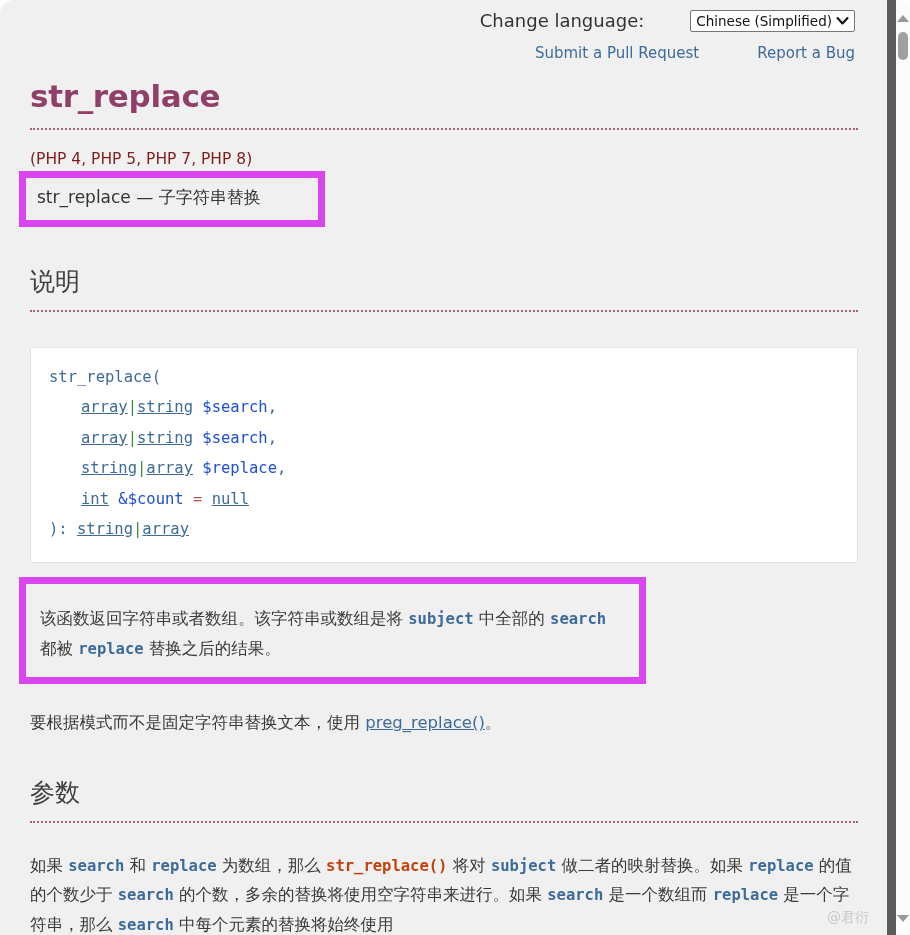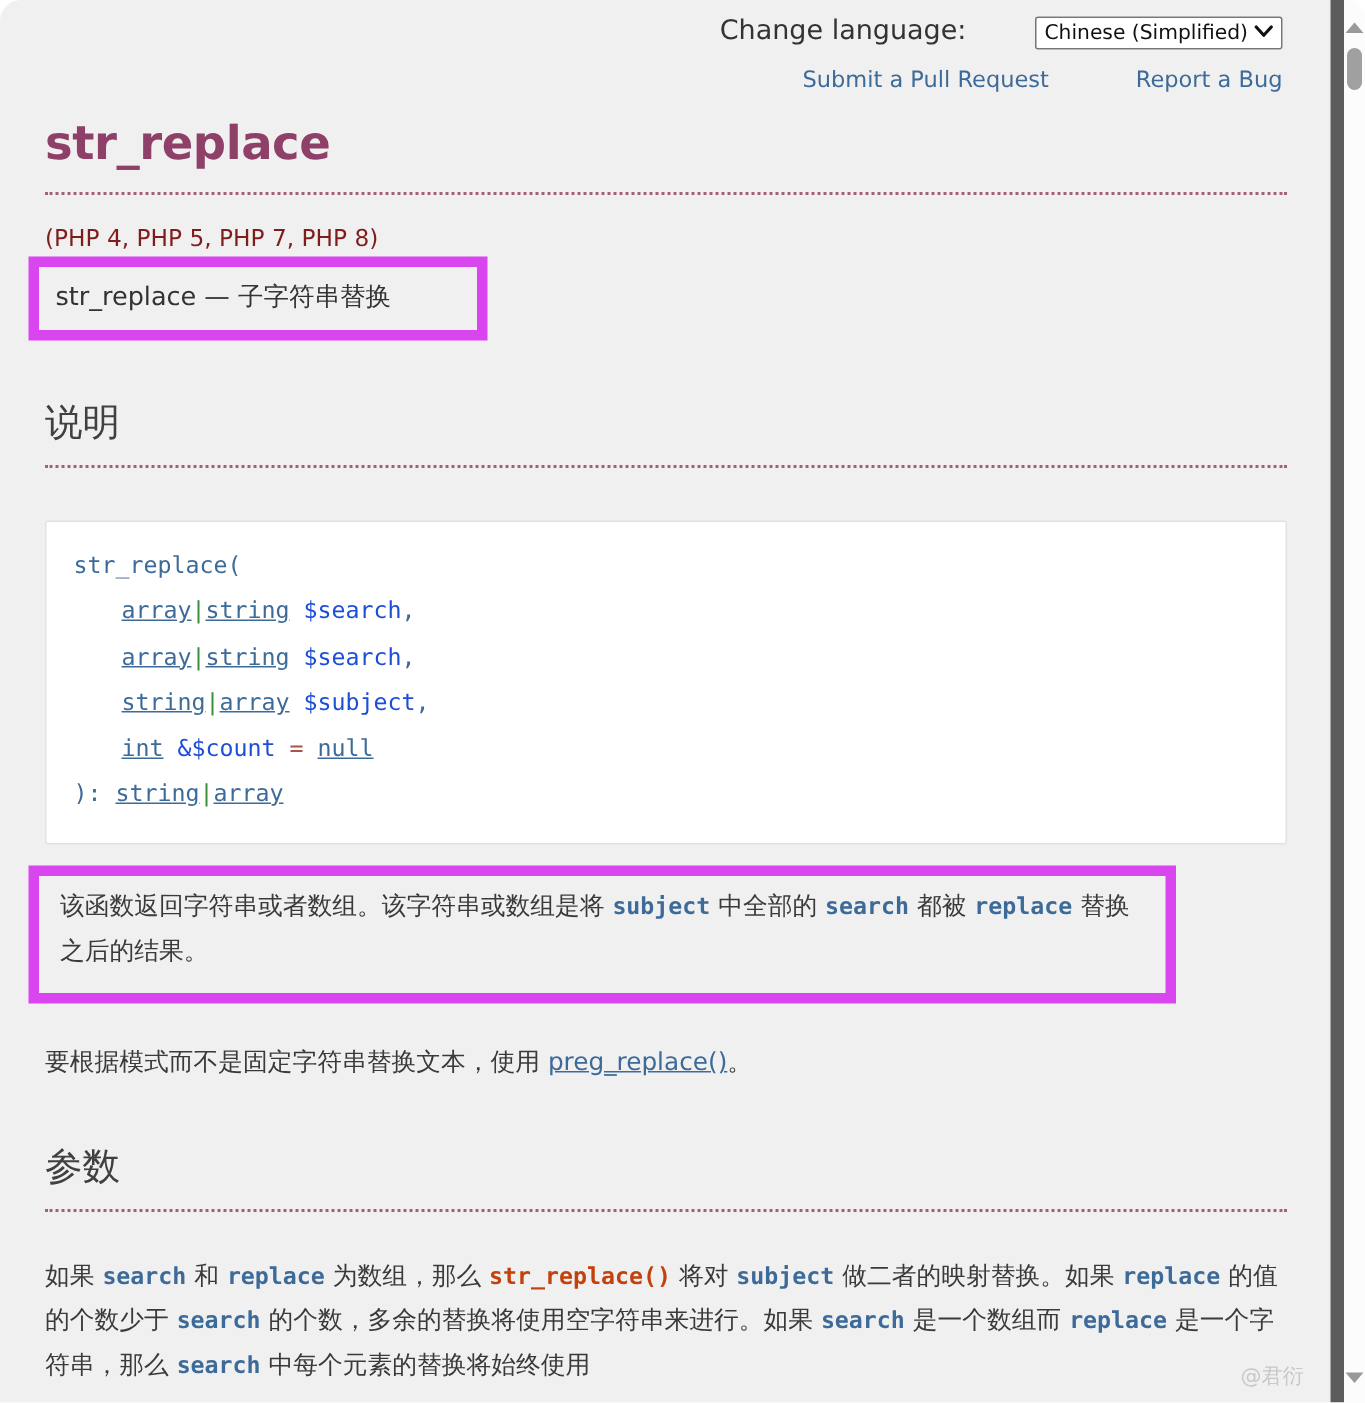--- a/index.html
+++ b/index.html
@@ -211,22 +211,22 @@
   #methodsynopsis .sep { color: #3a8f3a; }
   #methodsynopsis .param { color: #1d4ed8; }
   #methodsynopsis .punct { color: #3d6b99; }
   #methodsynopsis .eq { color: #a6554f; }
   #methodsynopsis .indent { padding-left: 32px; }
 
   
   #desc-box {
     margin-top: 14px;
     margin-left: -11px;
-    width: 765px;
-    padding: 5px 14px 14px 14px;
+    width: 627px;
+    padding: 20px 14px 14px 14px;
   }
   p.body {
     margin: 0;
     font-size: 16.5px;
     line-height: 1.78;
     color: #3a3a3a;
     font-family: "DejaVu Sans", "Liberation Sans", sans-serif;
   }
   code.pname {
     font-family: "DejaVu Sans Mono", "Liberation Mono", monospace;
@@ -292,21 +292,21 @@
       <div id="refname-box" class="redbox">
         <span id="refname">str_replace — 子字符串替换</span>
       </div>
 
       <h2 class="section">说明</h2>
       <div class="dotted-rule"></div>
 
       <div id="methodsynopsis"><span class="fname">str_replace</span><span class="punct">(</span>
 <span class="indent"><span class="type">array</span><span class="sep">|</span><span class="type">string</span> <span class="param">$search</span><span class="punct">,</span></span>
 <span class="indent"><span class="type">array</span><span class="sep">|</span><span class="type">string</span> <span class="param">$search</span><span class="punct">,</span></span>
-<span class="indent"><span class="type">string</span><span class="sep">|</span><span class="type">array</span> <span class="param">$subject</span><span class="punct">,</span></span>
+<span class="indent"><span class="type">string</span><span class="sep">|</span><span class="type">array</span> <span class="param">$replace</span><span class="punct">,</span></span>
 <span class="indent"><span class="type">int</span> <span class="param">&amp;$count</span> <span class="eq">=</span> <span class="type">null</span></span>
 <span class="punct">): </span><span class="type">string</span><span class="sep">|</span><span class="type">array</span></div>
 
       <div id="desc-box" class="redbox">
         <p class="body" id="desc-para"><span>该函数返回字符串或者数组。该字符串或数组是将 </span><code class="pname">subject</code><span> 中全部的 </span><code class="pname">search</code><span> 都被 </span><code class="pname">replace</code><span> 替换之后的结果。</span></p>
       </div>
 
       <p class="body" id="preg-para">
         <span>要根据模式而不是固定字符串替换文本，使用 </span><a href="#">preg_replace()</a><span>。</span>
       </p>

